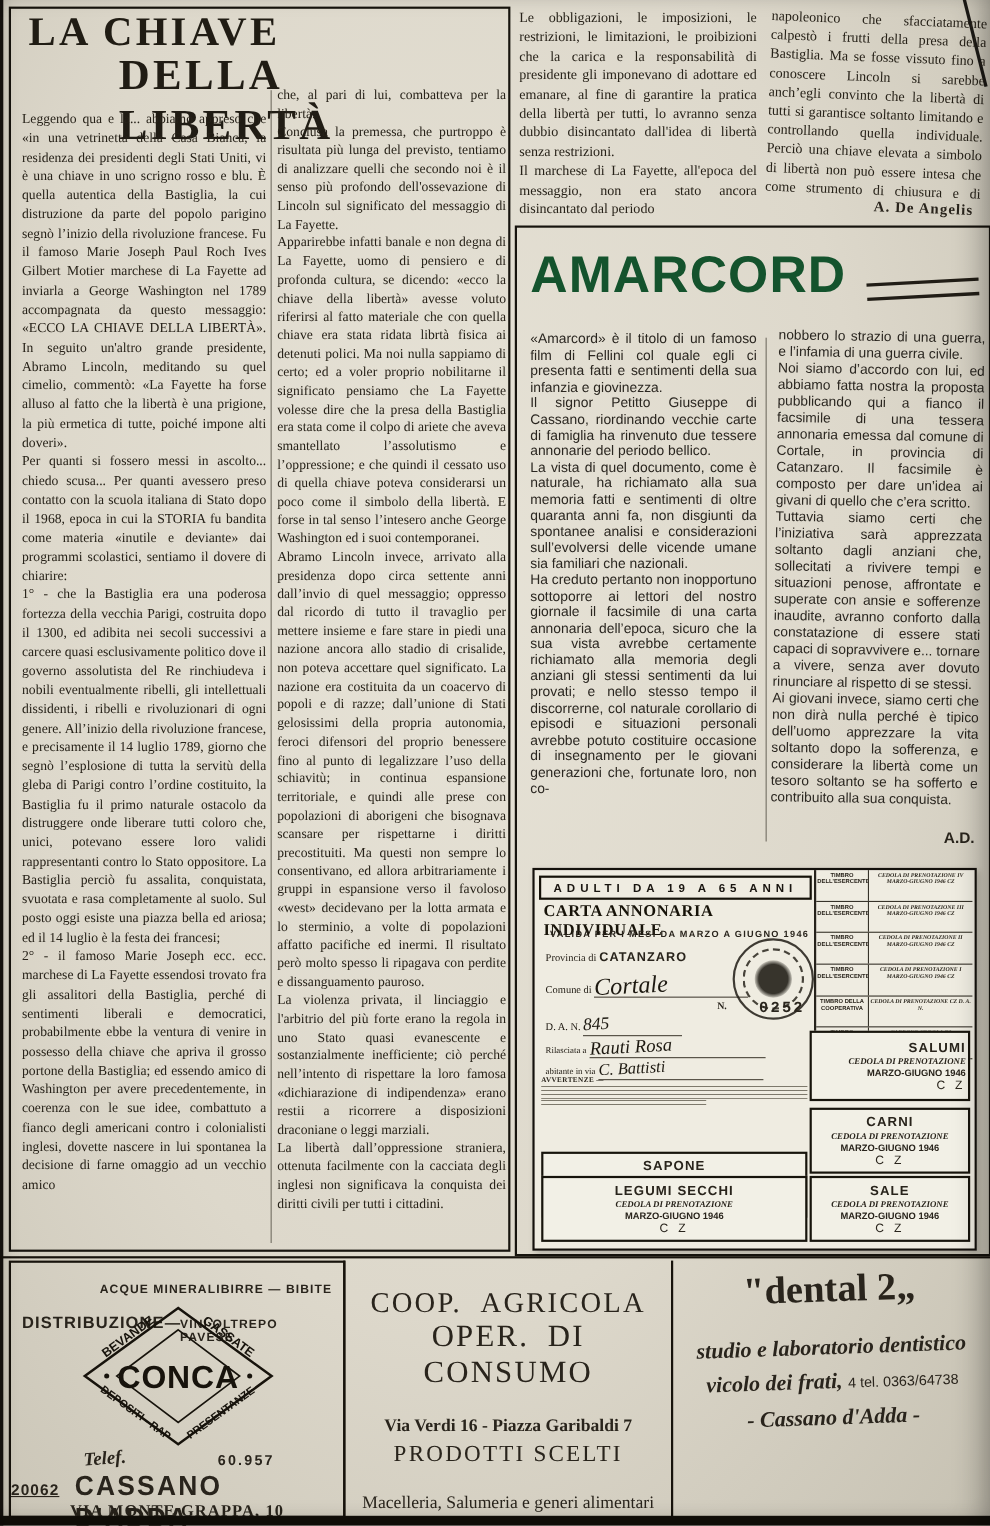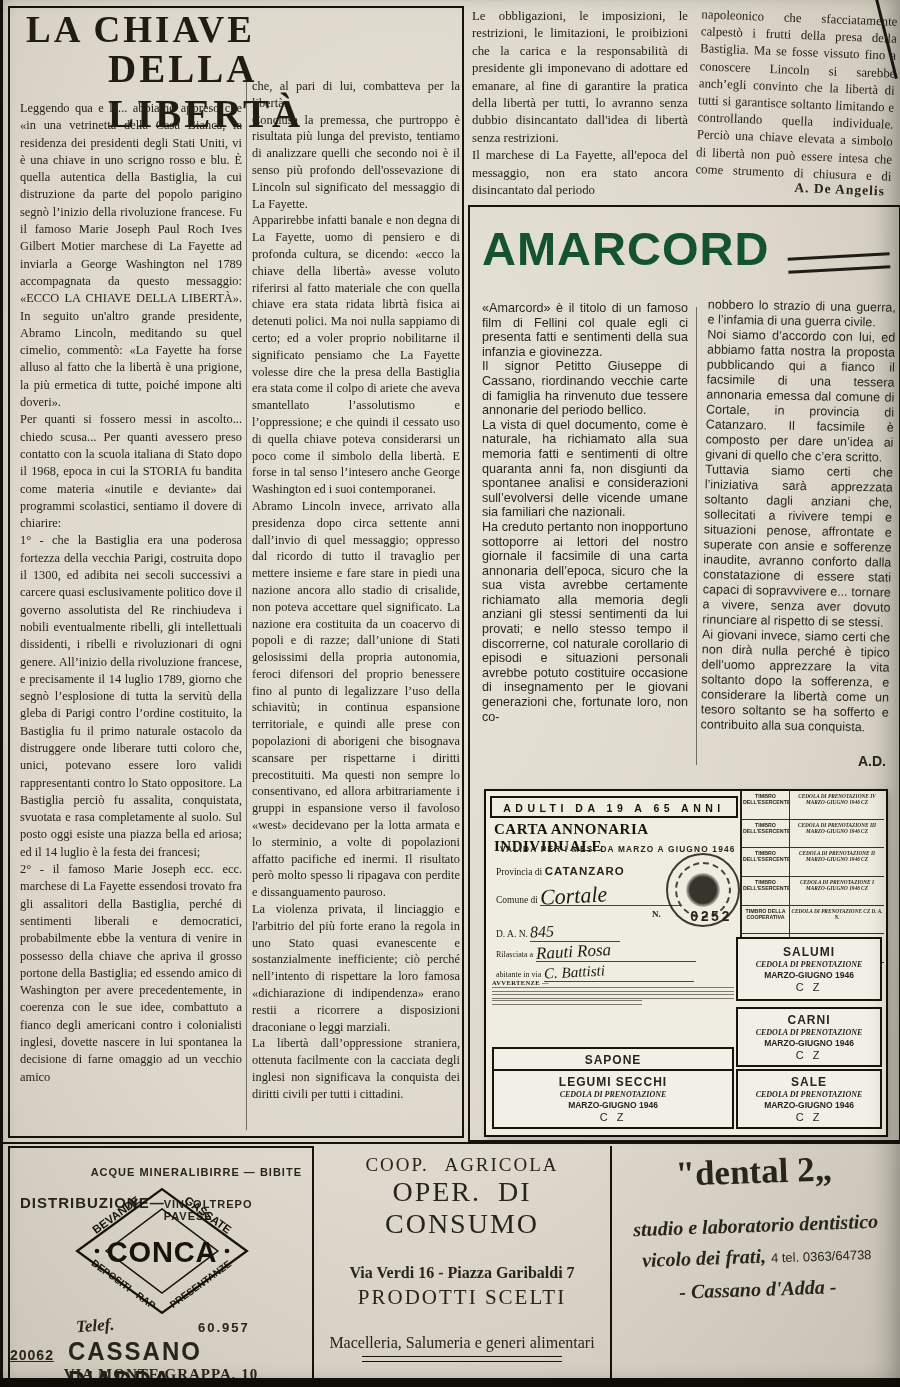--- a/index.html
+++ b/index.html
@@ -57,21 +57,21 @@
     background:radial-gradient(circle,#17140d 0%,#17140d 55%,rgba(23,20,13,0) 75%);}
   .notice{left:6px;top:188px;width:242px;font-weight:bold;font-size:6.5px;letter-spacing:.4px;}
   .stripes{background:repeating-linear-gradient(180deg,#4c4739 0 1px,rgba(0,0,0,0) 1px 3.7px);opacity:.7;}
   .str1{left:6px;top:196px;width:242px;height:12px;}
   .str2{left:6px;top:209px;width:150px;height:6px;}
   .coupon{border:2px solid #17140c;background:#f2f0e6;text-align:center;display:flex;flex-direction:column;justify-content:center;gap:1px;padding:2px;}
   .cp-name{font-family:"Liberation Sans",sans-serif;font-weight:bold;font-size:12px;letter-spacing:1px;}
   .cp-line{font-style:italic;font-weight:bold;font-size:8px;}
   .cp-period{font-family:"Liberation Sans",sans-serif;font-weight:bold;font-size:8.5px;}
   .cp-code{font-family:Liberation Sans, sans-serif;font-size:11px;letter-spacing:3px;}
-  .cp-salumi{left:250px;top:146px;width:146px;height:64px;}
+  .cp-salumi{left:250px;top:146px;width:146px;height:64px;text-align:right;}
   .cp-sapone{left:6px;top:216px;width:242px;height:60px;margin-top:40px;}
   .cp-carni{left:250px;top:216px;width:146px;height:60px;}
   .cp-legumi{left:6px;top:278px;width:242px;height:60px;}
   .cp-sale{left:250px;top:278px;width:146px;height:60px;}
   
   .ads-topline{left:0;top:1142px;width:900px;height:2px;background:#17130c;}
   .ad1{left:8px;top:1146px;width:302px;height:230px;border:2px solid #17130c;font-family:"Liberation Sans",sans-serif;}
   .ad1-r1{left:10px;top:6px;width:282px;display:flex;justify-content:space-between;align-items:baseline;}
   .ad1-dist{font-weight:bold;font-size:15px;letter-spacing:1px;margin-top:40px;}
   .ad1-dash{font-weight:bold;font-size:14px;}
@@ -80,21 +80,21 @@
   .ad1-logo{left:44px;top:38px;}
   .ad1-telef{left:66px;top:168px;font-family:"Liberation Serif",serif;font-style:italic;font-weight:bold;font-size:17px;transform:rotate(-4deg);}
   .ad1-num{left:188px;top:172px;font-weight:bold;font-size:13px;letter-spacing:2px;}
   .ad1-city{left:0;top:190px;width:302px;display:flex;justify-content:center;align-items:baseline;gap:14px;}
   .ad1-cap{font-weight:bold;font-size:14px;letter-spacing:1px;text-decoration:underline;}
   .ad1-cityname{font-weight:bold;font-size:24px;letter-spacing:2px;transform:scaleY(1.05);}
   .ad1-street{left:0;top:218px;width:302px;text-align:center;font-family:"Liberation Serif",serif;font-weight:bold;font-size:15px;letter-spacing:1px;}
   .vdiv1{left:312px;top:1146px;height:234px;width:2px;background:#17130c;}
   .vdiv2{left:610px;top:1146px;height:234px;width:2px;background:#17130c;}
   .ad2{left:318px;top:1146px;width:288px;height:234px;text-align:center;}
-  .ad2-l1{margin-top:8px;font-size:19px;letter-spacing:2px;word-spacing:10px;}
+  .ad2-l1{margin-top:24px;font-size:26px;letter-spacing:2px;word-spacing:10px;}
   .ad2-l2{font-size:28px;letter-spacing:2px;word-spacing:8px;}
   .ad2-addr{margin-top:24px;font-weight:bold;font-size:16px;}
   .ad2-prod{margin-top:3px;font-size:21px;letter-spacing:2px;}
   .ad2-serv{margin-top:24px;font-size:16px;}
   .ad2-rule{width:200px;height:4px;margin:4px auto 0;border-top:1.5px solid #17130c;border-bottom:1.5px solid #17130c;}
   .ad3{left:616px;top:1146px;width:282px;height:234px;transform:rotate(-2deg);text-align:center;}
   .ad3-name{margin-top:6px;font-weight:bold;font-size:35px;}
   .ad3-l1{margin-top:22px;font-style:italic;font-weight:bold;font-size:20px;}
   .ad3-l2{margin-top:8px;font-style:italic;font-weight:bold;font-size:20px;}
   .ad3-tel{font-family:"Liberation Sans",sans-serif;font-style:normal;font-weight:normal;font-size:13px;}

